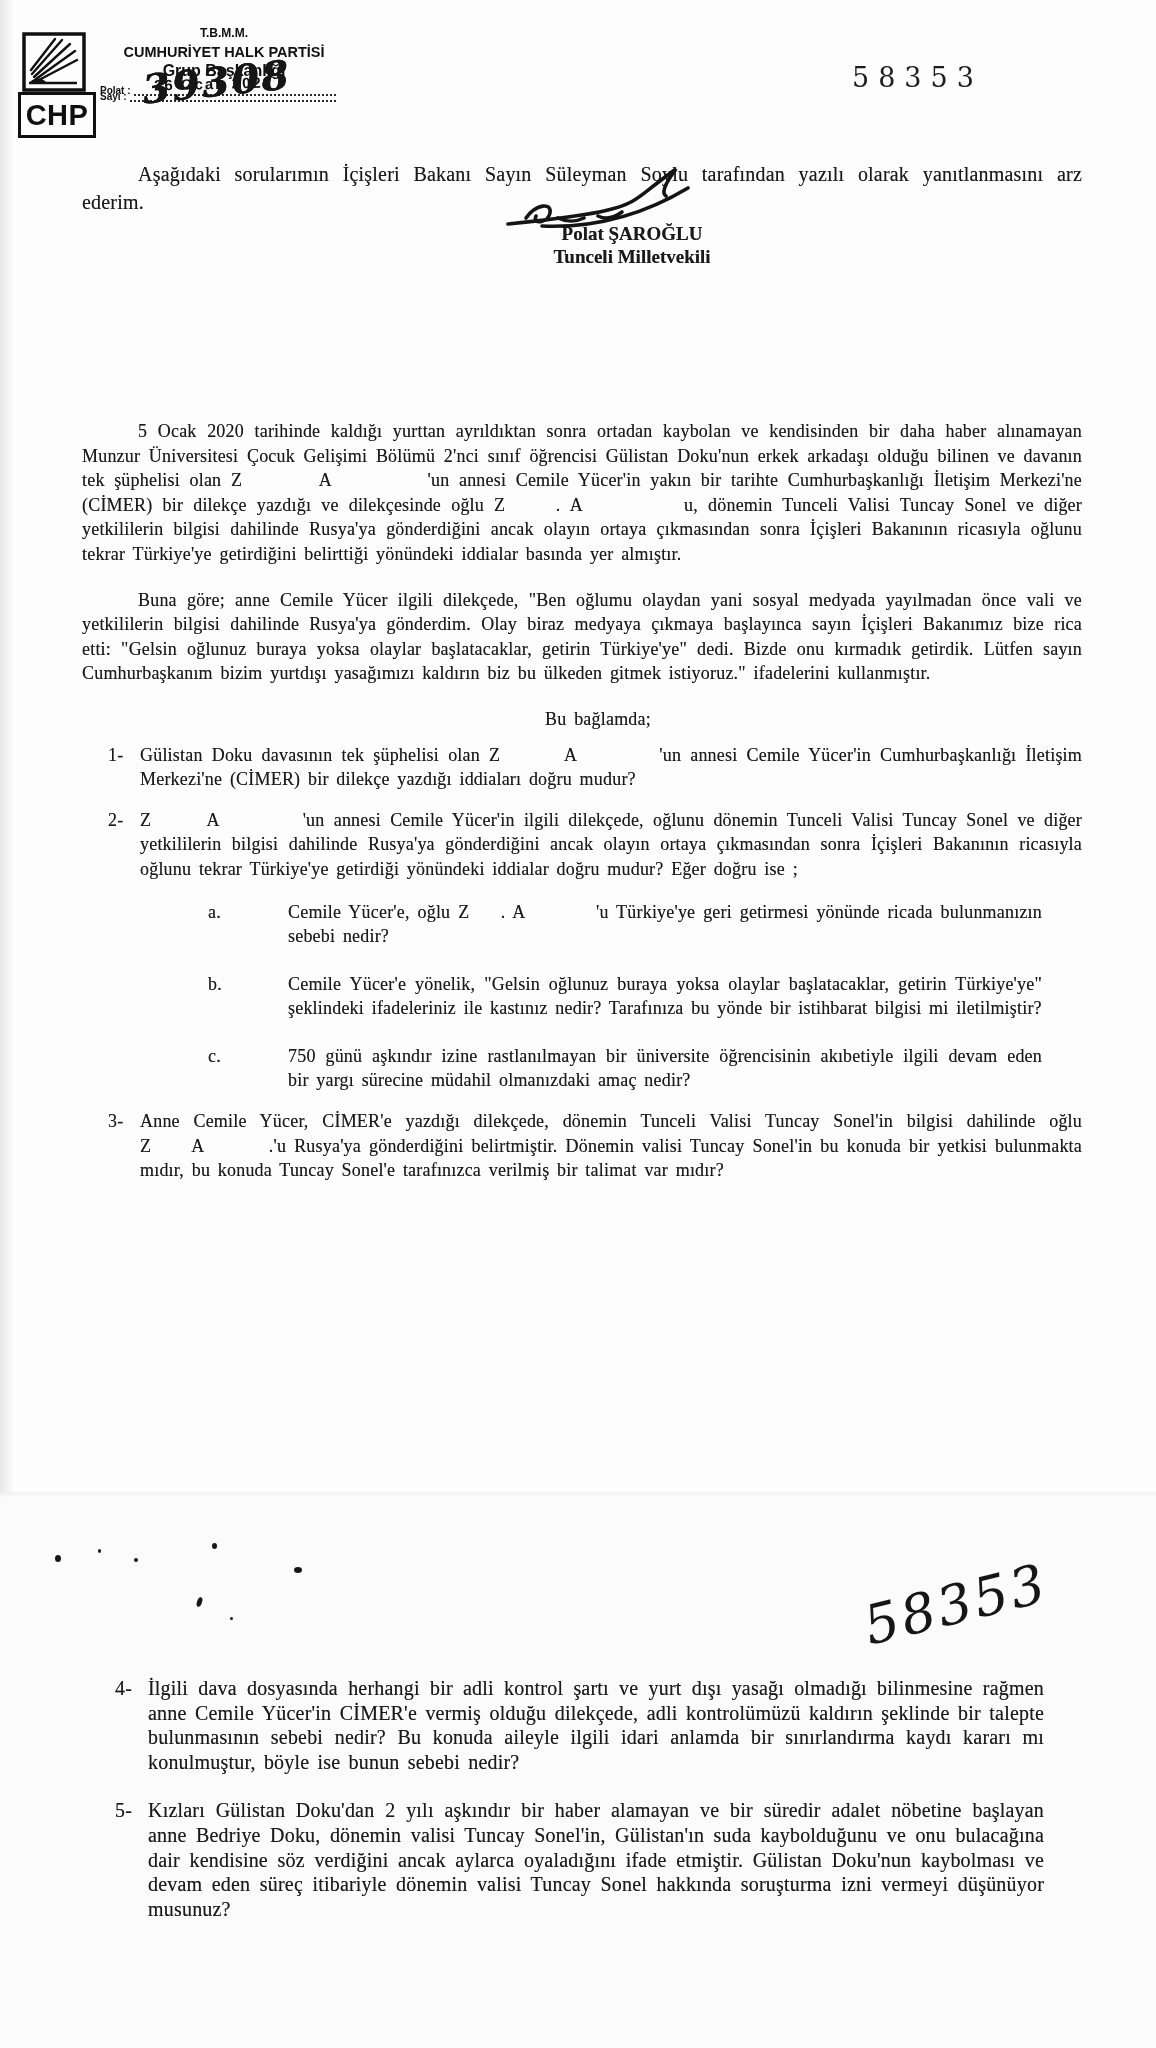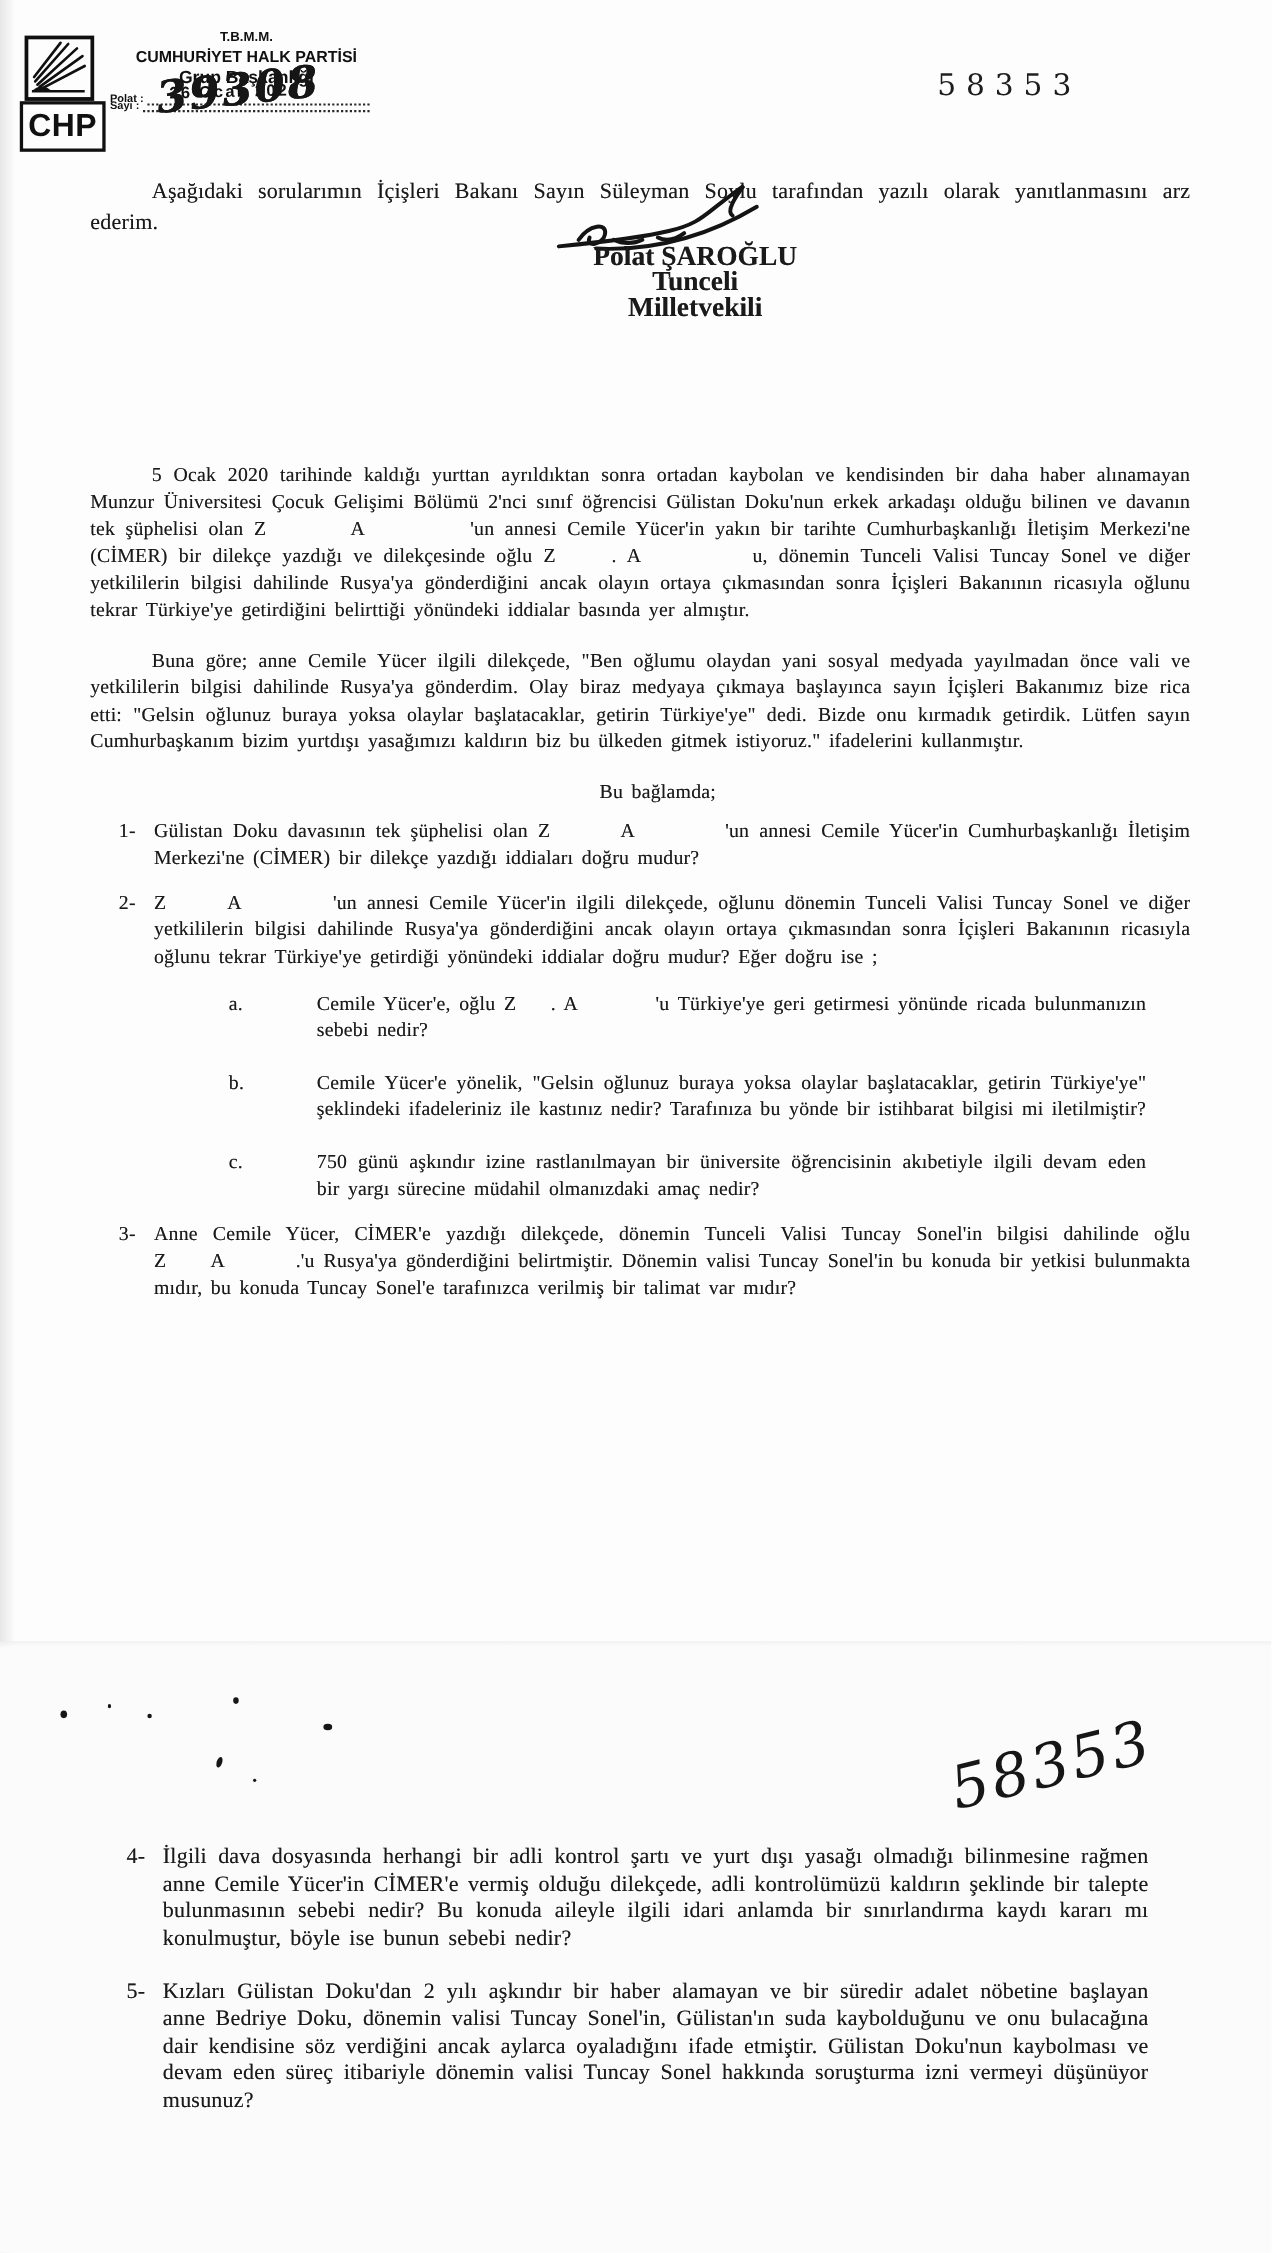--- a/index.html
+++ b/index.html
@@ -36,21 +36,21 @@
   .doc-num{position:absolute;left:852px;top:62px;font-family:"DejaVu Serif",serif;
     font-size:27px;letter-spacing:9px;color:#1d1d1d;}
 
   
   .title{position:absolute;left:0;top:104px;width:100%;text-align:center;
     font-weight:bold;font-size:20.5px;letter-spacing:.2px;text-shadow:0 0 .5px rgba(0,0,0,.55);}
   .intro{position:absolute;left:82px;top:140px;width:1000px;text-align:justify;text-indent:56px;
     font-size:20px;line-height:28px;word-spacing:3px;letter-spacing:.2px;text-shadow:0 0 .4px rgba(0,0,0,.5);}
   .sig-svg{position:absolute;left:498px;top:166px;}
   .signatory{position:absolute;left:532px;top:222px;width:200px;text-align:center;
-    font-weight:bold;font-size:25px;line-height:23px;text-shadow:0 0 .4px rgba(0,0,0,.5);}
+    font-weight:bold;font-size:19px;line-height:23px;text-shadow:0 0 .4px rgba(0,0,0,.5);}
 
   
   .main{position:absolute;left:82px;top:419px;width:1000px;
     font-size:18px;line-height:24.6px;word-spacing:3px;letter-spacing:.2px;
     text-shadow:0 0 .4px rgba(0,0,0,.5);}
   .body-par{margin:0 0 21px 0;text-indent:56px;text-align:justify;}
   .context{margin:0 0 11px 0;text-indent:32px;text-align:center;}
   .q{display:flex;margin:16px 0 0 0;}
   .q-num{flex:none;width:32px;margin-left:26px;}
   .q-text{flex:1;text-align:justify;}

